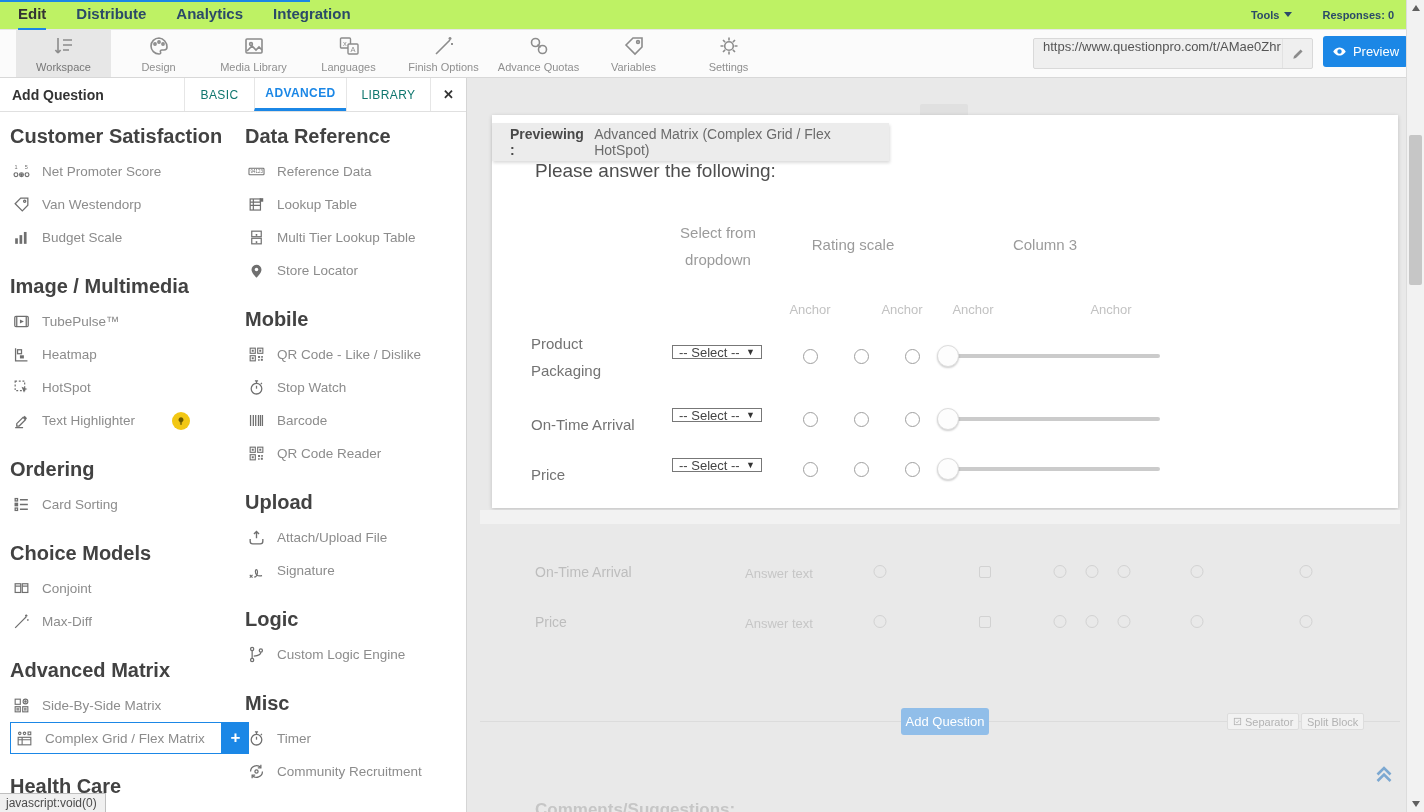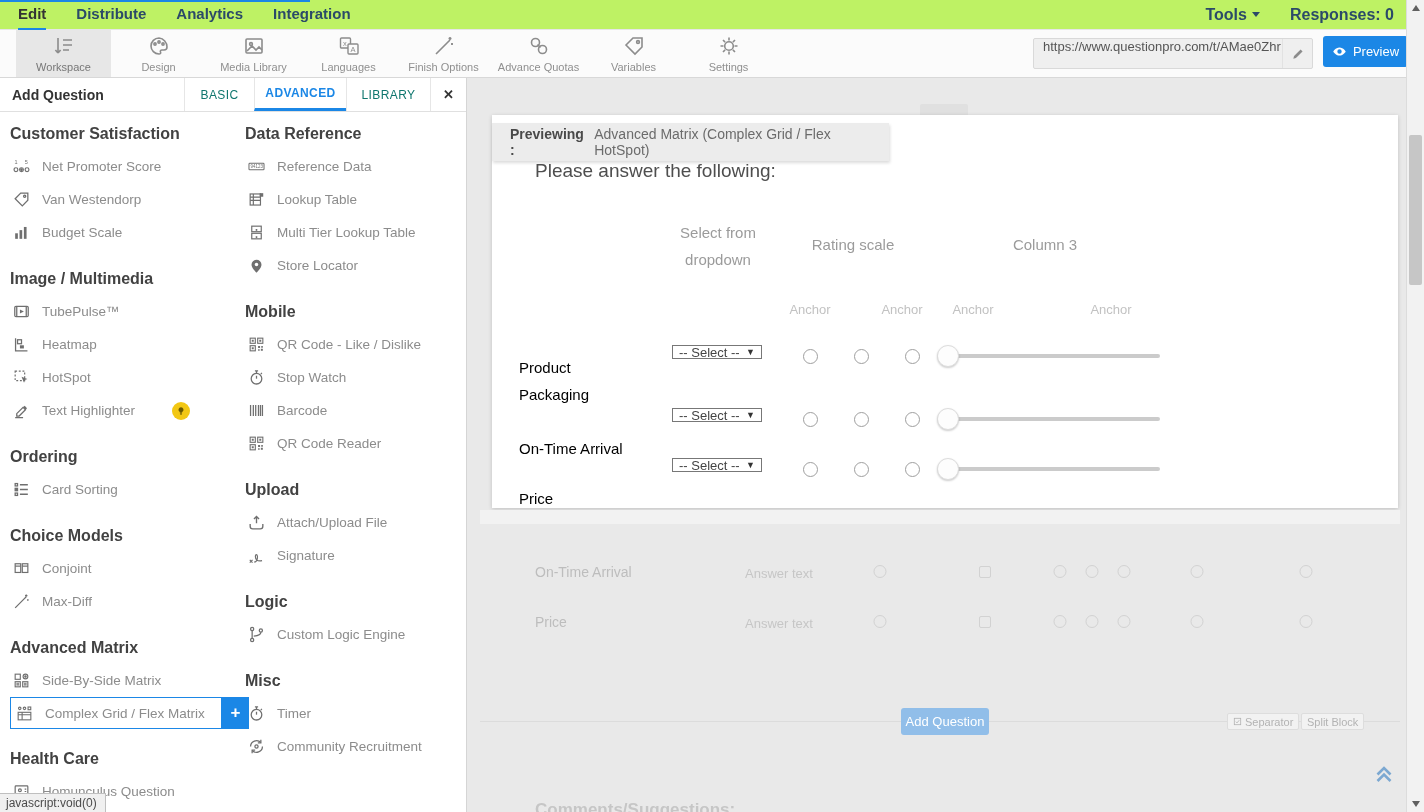--- a/index.html
+++ b/index.html
@@ -7,21 +7,21 @@
   body { font-family:"Liberation Sans", sans-serif; }
   #app { position:relative; width:1424px; height:812px; background:#e9e9e9; overflow:hidden; margin:0 auto; }
 
   
   #topnav { position:absolute; left:0; top:0; width:1424px; height:30px; background:#bef264; border-bottom:1px solid #e6e6e6; display:flex; align-items:center; z-index:30; }
   #topstrip { position:absolute; left:0; top:0; width:310px; height:2px; background:#1b87e6; z-index:31; }
   .nav-item { font-size:15px; color:#2b4a68; font-weight:600; margin-left:30px; height:30px; line-height:28px; cursor:pointer; }
   .nav-item:first-child { margin-left:18px; }
   .nav-item.active { color:#333; border-bottom:2px solid #1b87e6; }
   #topnav .spacer { flex:1; }
-  .nav-right { font-size:16px; color:#2b4a68; font-weight:600; margin-right:30px; display:flex; align-items:center; gap:5px; }
+  .nav-right { font-size:11px; color:#2b4a68; font-weight:600; margin-right:30px; display:flex; align-items:center; gap:5px; }
   .caret-down { width:0; height:0; border-left:4px solid transparent; border-right:4px solid transparent; border-top:5px solid #2b4a68; display:inline-block; }
 
   
   #toolbar { position:absolute; left:0; top:30px; width:1424px; height:48px; background:#fbfbfb; border-bottom:1px solid #d8d8d8; display:flex; align-items:stretch; z-index:29; }
   .tb-item { width:95px; display:flex; flex-direction:column; align-items:center; justify-content:center; gap:3px; color:#8f8f8f; cursor:pointer; }
   .tb-item:first-child { margin-left:16px; }
   .tb-item.active { background:#e7e7e7; color:#777; }
   .tb-item .tlabel { font-size:11px; white-space:nowrap; }
   .tic { width:24px; height:24px; color:#8c8c8c; }
   #toolbar .spacer { flex:1; }
@@ -37,40 +37,40 @@
   #panel-title { font-size:14px; font-weight:700; color:#333; line-height:34px; padding-left:12px; flex:1; }
   .ptab { font-size:12px; color:#0f766e; letter-spacing:.4px; display:flex; align-items:center; justify-content:center; border-left:1px solid #e6e6e6; cursor:pointer; }
   .ptab.basic { width:70px; }
   .ptab.advanced { width:92px; }
   .ptab.library { width:84px; }
   .ptab.active { color:#1b87e6; border-bottom:3px solid #1b87e6; font-weight:700; }
   #panel-close { width:36px; border-left:1px solid #e6e6e6; display:flex; align-items:center; justify-content:center; font-size:13px; font-weight:700; color:#333; cursor:pointer; }
   .pcol { position:absolute; top:34px; }
   #pcol1 { left:10px; width:228px; }
   #pcol2 { left:245px; width:218px; }
-  .sec-title { font-size:16px; font-weight:600; color:#424242; margin:21px 0 7px 0; }
+  .sec-title { font-size:20px; font-weight:600; color:#424242; margin:21px 0 7px 0; }
   .pcol .section:first-child .sec-title { margin-top:13px; }
   .pitem { height:33px; display:flex; align-items:center; gap:11px; color:#8c8c8c; font-size:13.5px; cursor:pointer; padding-left:2px; position:relative; }
   .pitem .ic { width:19px; height:19px; color:#6f6f6f; flex:none; }
   .pitem.selected { border:1px solid #1b87e6; height:32px; padding-left:4px; width:212px; }
   .plus-btn { position:absolute; right:-28px; top:-1px; width:27px; height:32px; background:#1b87e6; color:#fff; font-size:17px; font-weight:700; display:flex; align-items:center; justify-content:center; cursor:pointer; }
   .badge { width:18px; height:18px; border-radius:50%; background:#f2c714; display:flex; align-items:center; justify-content:center; margin-left:26px; }
   .badge svg { width:10px; height:10px; color:#6b5900; }
 
   
   #main { position:absolute; left:467px; top:78px; right:18px; bottom:0; background:#e9e9e9; overflow:hidden; }
   #toptab { position:absolute; left:453px; top:26px; width:48px; height:12px; background:#e0e0e0; border-radius:2px 2px 0 0; }
   #card { position:absolute; left:25px; top:37px; width:906px; height:393px; background:#fff; box-shadow:0 1px 4px rgba(0,0,0,.18); }
   #prevbar { position:absolute; left:25px; top:45px; width:397px; height:38px; background:#ececec; box-shadow:1px 2px 3px rgba(0,0,0,.14); display:flex; align-items:center; padding-left:18px; }
   #prevbar .pb-label { font-size:14px; font-weight:700; color:#4a4a4a; margin-right:2px; }
   #prevbar .pb-value { font-size:14px; color:#6b6b6b; }
   #qtitle { position:absolute; left:68px; top:82px; font-size:19px; color:#4e4e4e; }
   .colhdr { position:absolute; font-size:15px; color:#9b9b9b; text-align:center; line-height:27px; }
   .anchor { position:absolute; top:224px; font-size:13px; color:#c2c2c2; transform:translateX(-50%); }
-  .rowlabel { position:absolute; left:52px; font-size:15px; color:#000000; line-height:27px; width:105px;margin-top:24px; }
+  .rowlabel { position:absolute; left:64px; font-size:15px; color:#737373; line-height:27px; width:105px; }
   .pselect { position:absolute; left:205px; width:90px; height:14px; border:1px solid #777; background:#fff; display:flex; align-items:center; justify-content:space-between; padding:0 6px; font-size:13px; color:#444; cursor:pointer; }
   .pselect .sel-caret { font-size:9px; color:#333; }
   .pradio { position:absolute; width:15px; height:15px; border:1px solid #9f9f9f; border-radius:50%; background:#fff; cursor:pointer; }
   .strack { position:absolute; width:223px; height:4px; background:#cbcbcb; border-radius:2px; }
   .shandle { position:absolute; width:22px; height:22px; border-radius:50%; background:#fdfdfd; border:1px solid #ddd; box-shadow:0 1px 2px rgba(0,0,0,.2); cursor:pointer; }
   #cardband { position:absolute; left:13px; top:432px; width:920px; height:14px; background:#f2f2f2; }
 
   
   .dim-row { position:absolute; left:0; right:0; height:18px; }
   .dr-label { position:absolute; left:68px; top:0; font-size:14px; color:#bdbdbd; }

